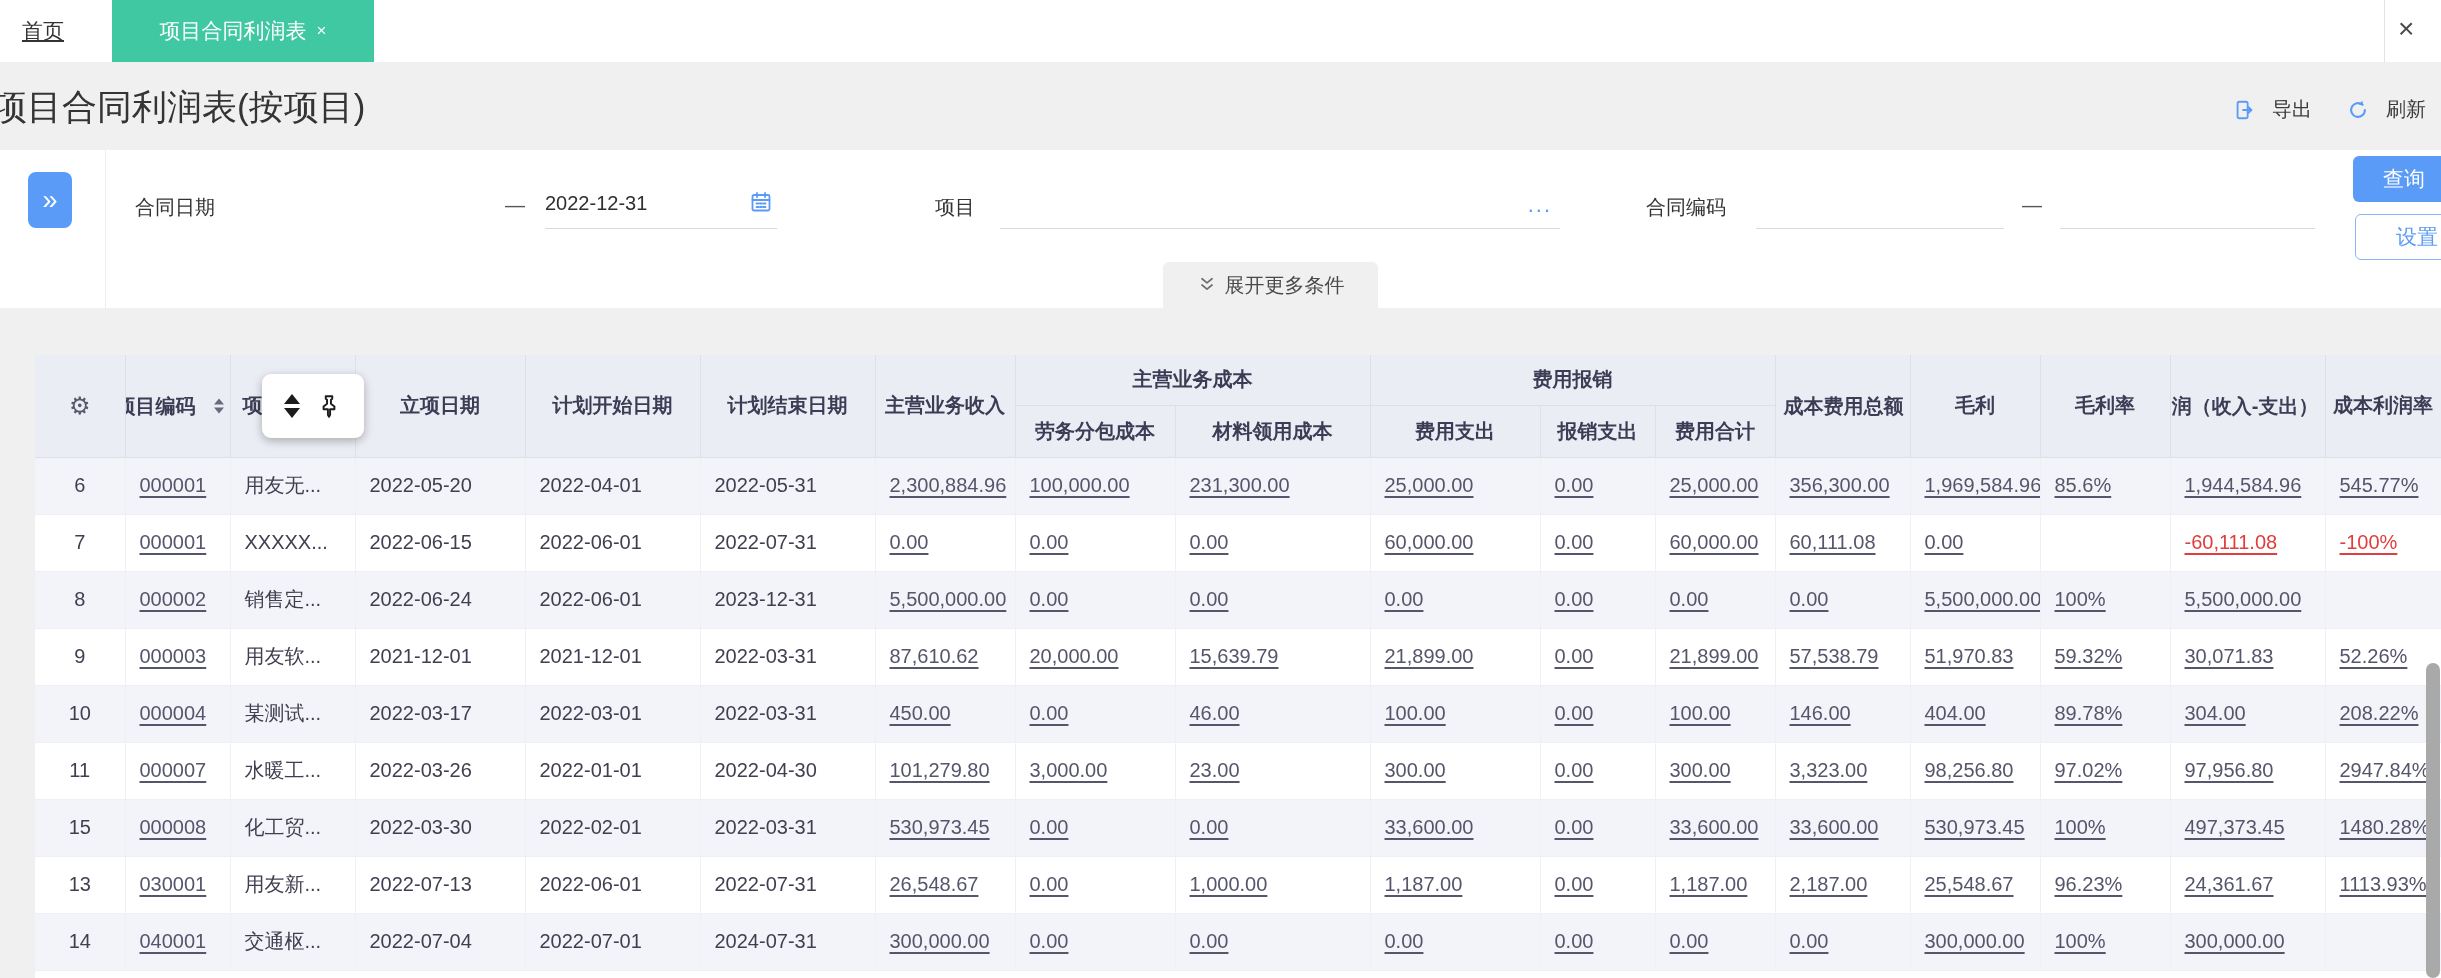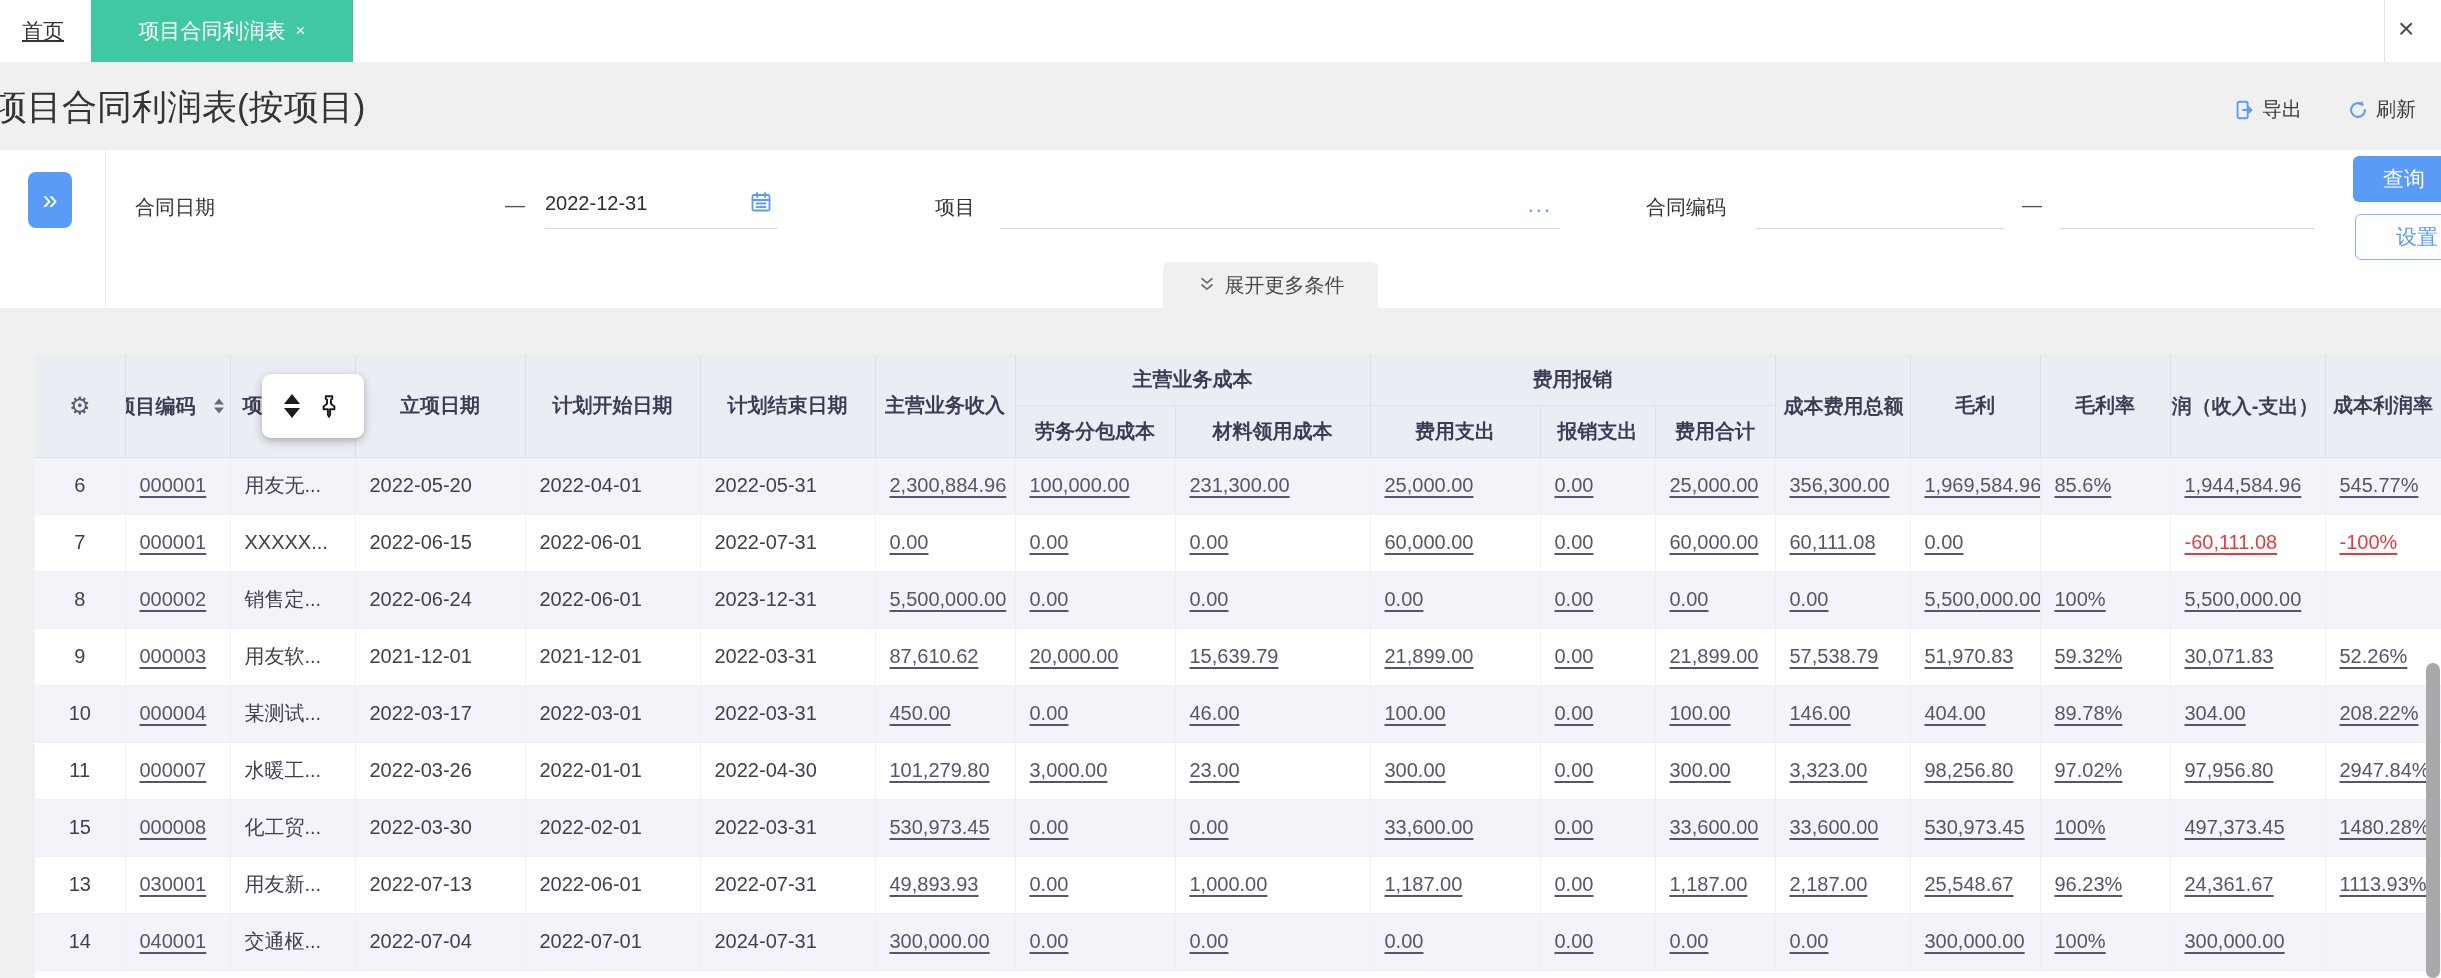--- a/index.html
+++ b/index.html
@@ -2,29 +2,29 @@
 <html><head>
 <meta charset="utf-8">
 <style>
   html,body{margin:0;padding:0;}
   #page{position:relative;width:2441px;height:978px;overflow:hidden;background:#f0f0f0;
         font-family:"Liberation Sans","DejaVu Sans",sans-serif;color:#3f3f50;}
   
   .tabbar{position:absolute;left:0;top:0;width:2441px;height:62px;background:#ffffff;}
   .home-tab{position:absolute;left:14px;top:0;height:62px;display:flex;align-items:center;
             font-size:21px;color:#333;padding:0 8px;cursor:pointer;text-decoration:underline;}
-  .active-tab{position:absolute;left:91px;top:0;width:262px;height:62px;background:#40C8A2;
+  .active-tab{position:absolute;left:112px;top:0;width:262px;height:62px;background:#40C8A2;
               display:flex;align-items:center;justify-content:center;gap:10px;color:#fff;font-size:21px;}
   .active-tab .tclose{font-size:17px;opacity:.95;}
   .tab-divider{position:absolute;left:2384px;top:0;width:1px;height:62px;background:#e3e3e3;}
   .win-close{position:absolute;left:2398px;top:15px;font-size:28px;color:#4a4a4a;line-height:1;cursor:pointer;}
   
   .titlebar{position:absolute;left:0;top:62px;width:2441px;height:88px;background:#f0f0f0;}
   .page-title{position:absolute;left:-8px;top:22px;font-size:35px;color:#343434;white-space:nowrap;}
-  .tb-action{position:absolute;top:34px;display:flex;align-items:center;gap:7px;font-size:20px;color:#3b3b3b;cursor:pointer;}
+  .tb-action{position:absolute;top:34px;display:flex;align-items:center;gap:17px;font-size:20px;color:#3b3b3b;cursor:pointer;}
   .tb-action svg{width:22px;height:22px;display:block;}
   .act-export{left:2233px;}
   .act-refresh{left:2347px;}
   
   .filter{position:absolute;left:0;top:150px;width:2441px;height:158px;background:#ffffff;}
   .filter .vline{position:absolute;left:105px;top:0;width:1px;height:158px;background:#ededed;}
   .expand-side-btn{position:absolute;left:28px;top:22px;width:44px;height:56px;background:#5B9BF8;
                    border-radius:8px;color:#fff;font-size:27px;display:flex;align-items:center;justify-content:center;cursor:pointer;}
   .f-label{position:absolute;top:44px;font-size:20px;color:#333;white-space:nowrap;}
   .f-field{position:absolute;top:28px;height:50px;border-bottom:1px solid #d9d9d9;display:flex;
@@ -347,21 +347,21 @@
             <td><span class="cell-link">497,373.45</span></td>
             <td><span class="cell-link">1480.28%</span></td>
           </tr>
           <tr>
             <td class="c-center"><span class="cell-plain">13</span></td>
             <td><span class="cell-link">030001</span></td>
             <td><span class="cell-plain">用友新...</span></td>
             <td><span class="cell-plain">2022-07-13</span></td>
             <td><span class="cell-plain">2022-06-01</span></td>
             <td><span class="cell-plain">2022-07-31</span></td>
-            <td><span class="cell-link">49,893.93</span></td>
+            <td><span class="cell-link">26,548.67</span></td>
             <td><span class="cell-link">0.00</span></td>
             <td><span class="cell-link">1,000.00</span></td>
             <td><span class="cell-link">1,187.00</span></td>
             <td><span class="cell-link">0.00</span></td>
             <td><span class="cell-link">1,187.00</span></td>
             <td><span class="cell-link">2,187.00</span></td>
             <td><span class="cell-link">25,548.67</span></td>
             <td><span class="cell-link">96.23%</span></td>
             <td><span class="cell-link">24,361.67</span></td>
             <td><span class="cell-link">1113.93%</span></td>

